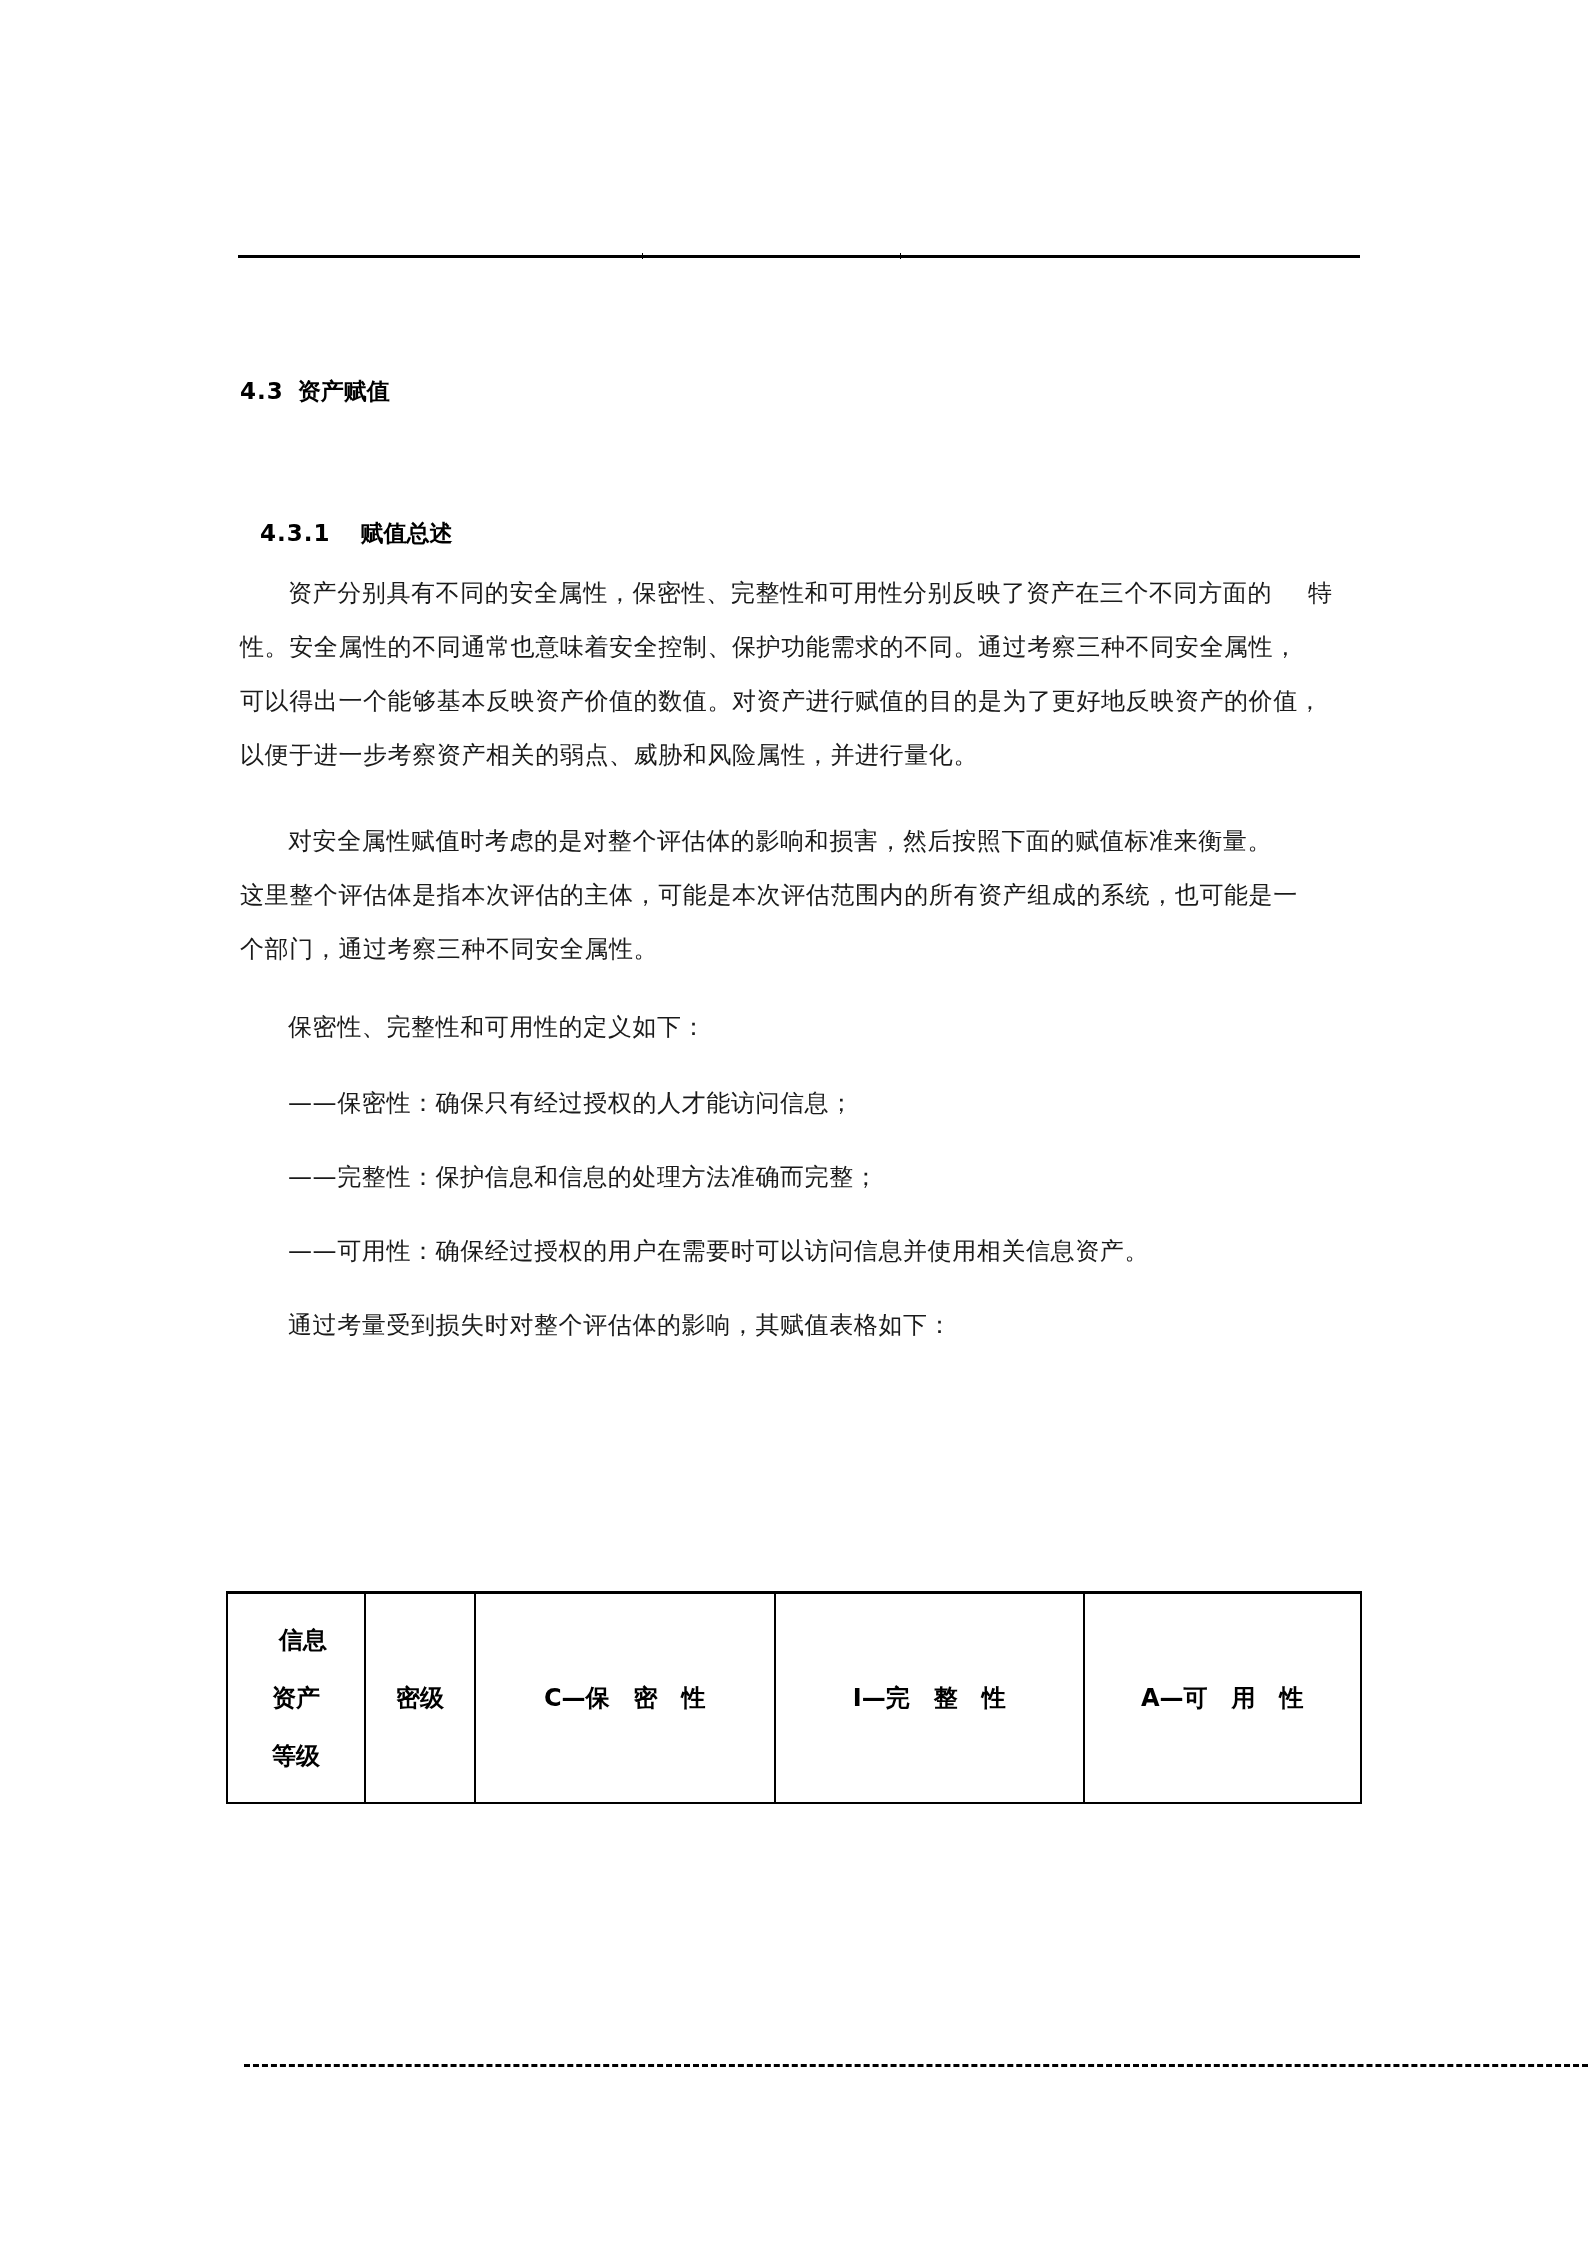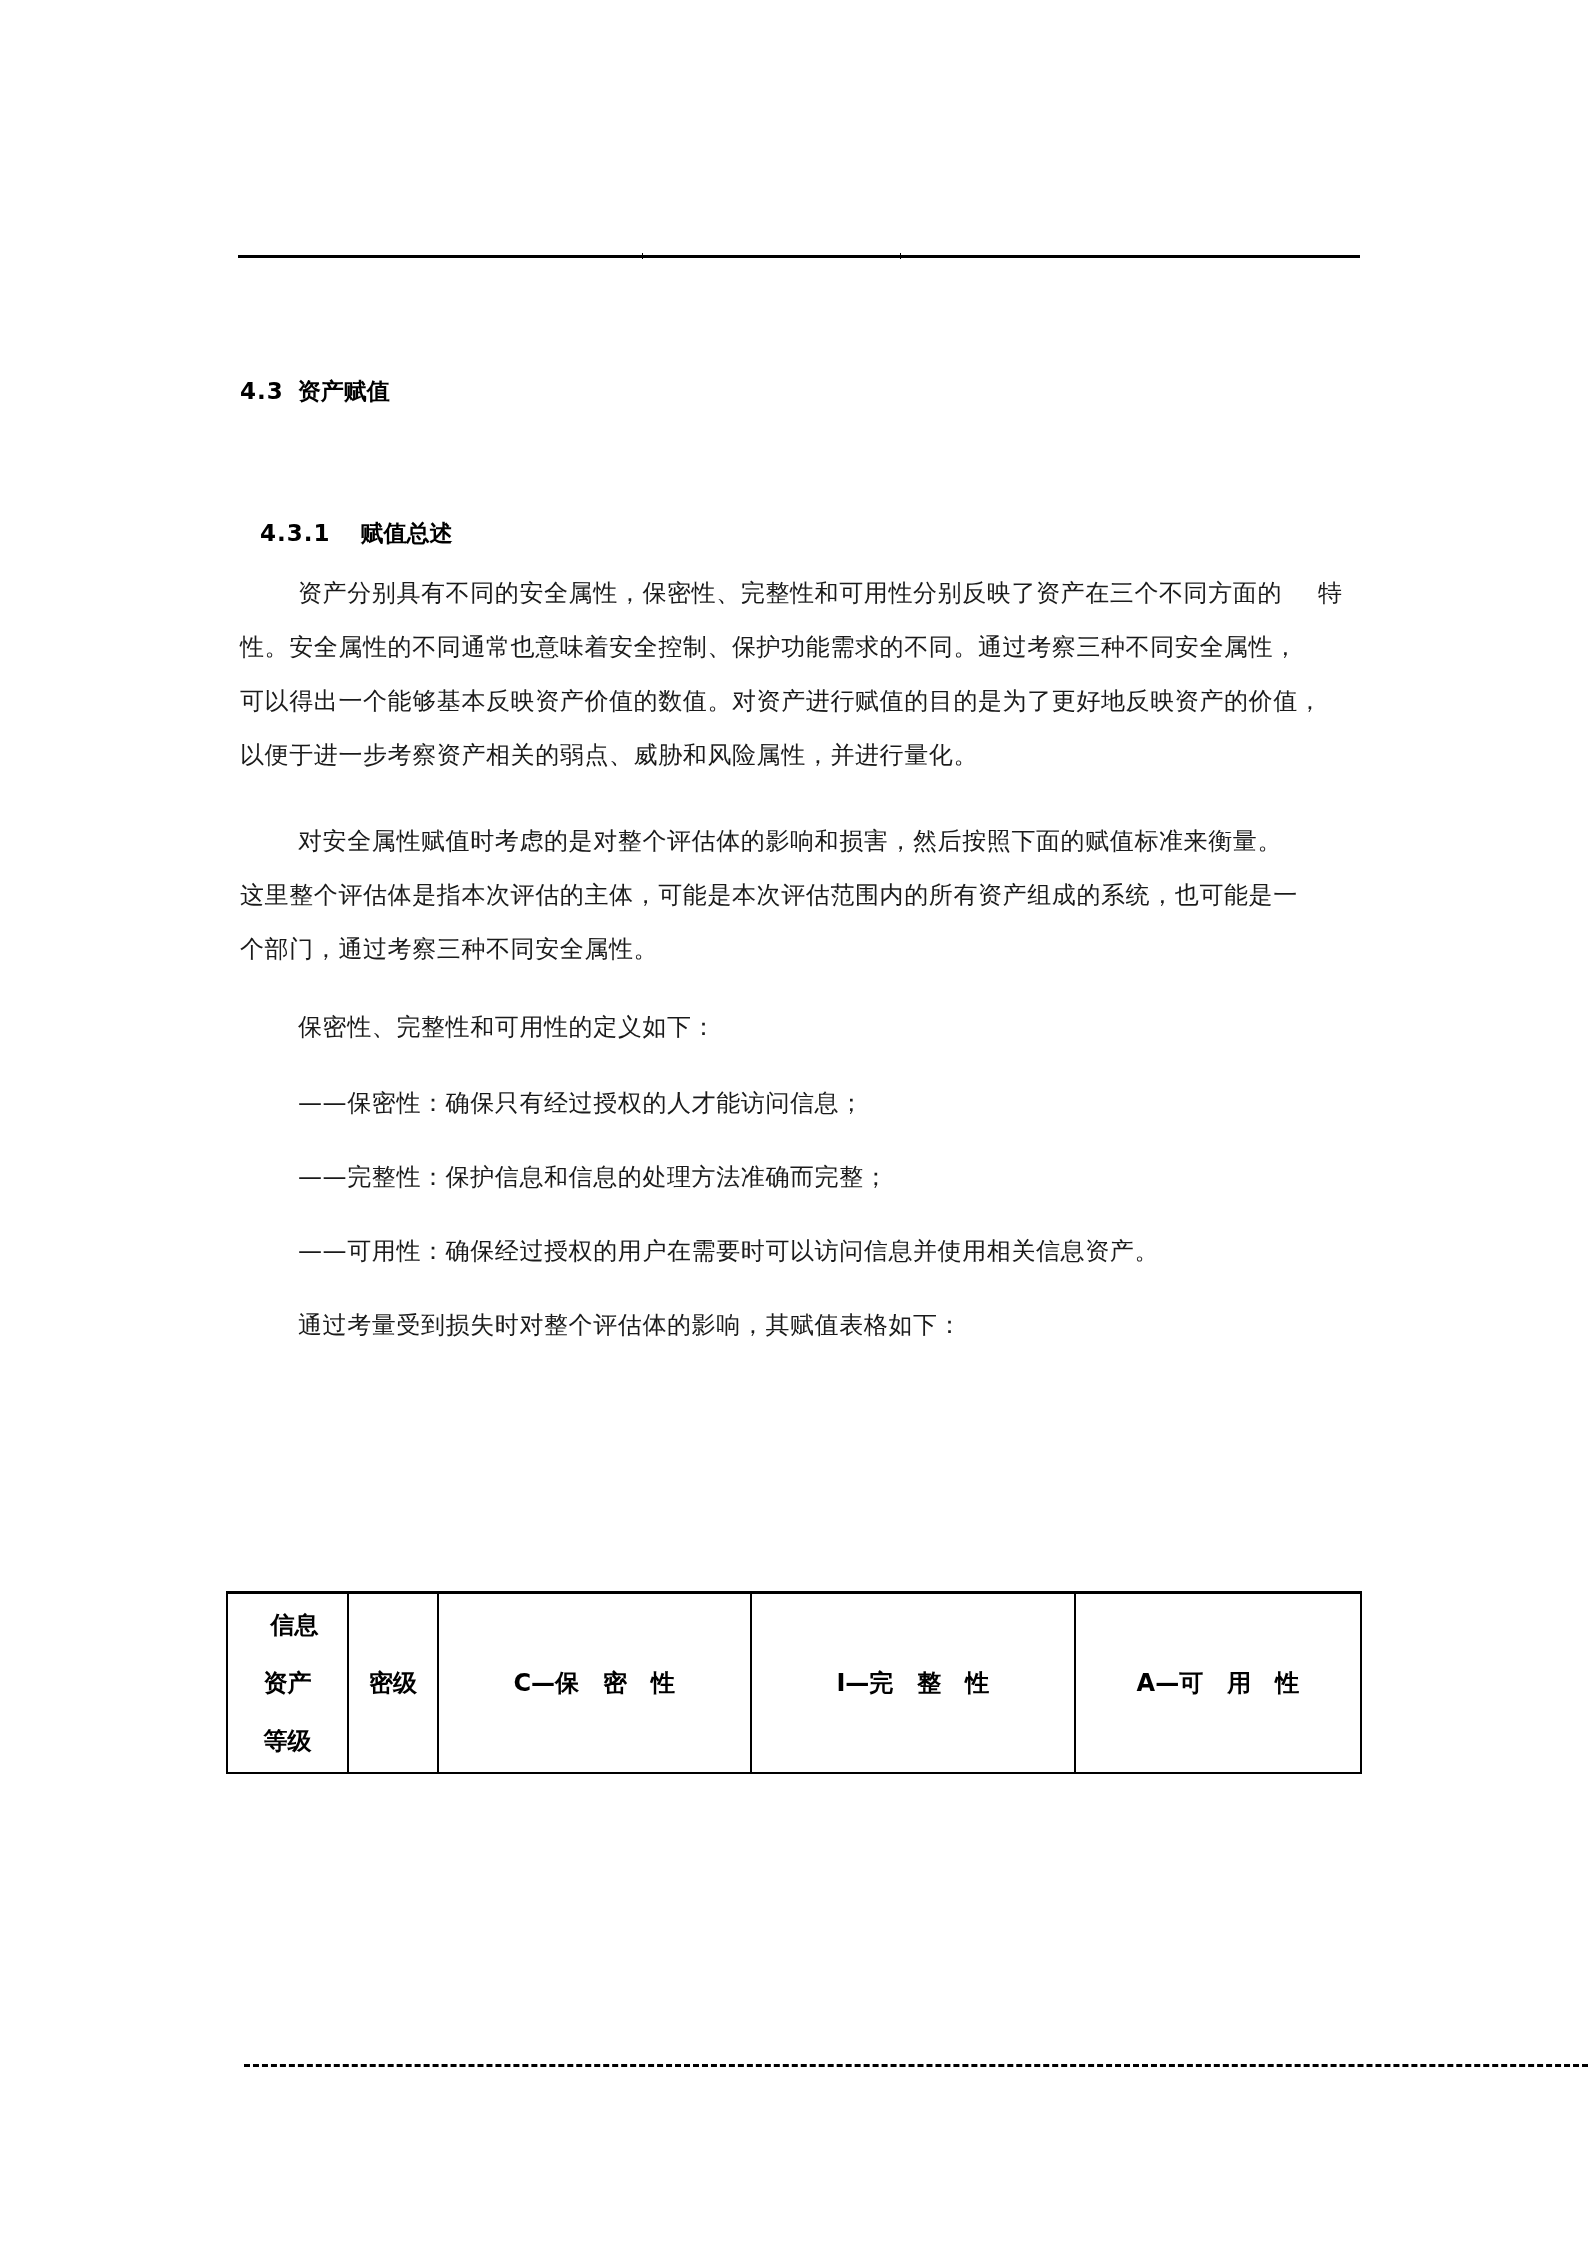--- a/index.html
+++ b/index.html
@@ -47,40 +47,40 @@
     .para-line {
       position: absolute;
       left: 240px;
       font-size: 24px;
       line-height: 30px;
       white-space: nowrap;
       color: #1a1a1a;
       font-family: "DejaVu Sans", "Liberation Sans", sans-serif;
       letter-spacing: 0.6px;
     }
-    .indent { left: 298px; text-align: center; }
+    .indent { left: 288px; text-align: center; }
     .gap-te { display: inline-block; width: 36px; }
 
     table.asset-table {
       position: absolute;
       left: 226px;
       top: 1591px;
       width: 1136px;
       height: 174px;
       border-collapse: collapse;
       font-family: "DejaVu Sans", "Liberation Sans", sans-serif;
       font-weight: bold;
       font-size: 24px;
       color: #000;
     }
     table.asset-table td {
       border: 2px solid #000;
       text-align: center;
       vertical-align: middle;
-      padding: 2px;
+      padding: 17px;
     }
     table.asset-table tr { border-top: 3px solid #000; }
     .col-level { width: 126px; }
     .col-secret { width: 92px; }
     .col-c { width: 344px; }
     .col-i { width: 356px; }
     .col-a { width: 313px; }
     .stack-line {
       display: block;
       line-height: 58px;

